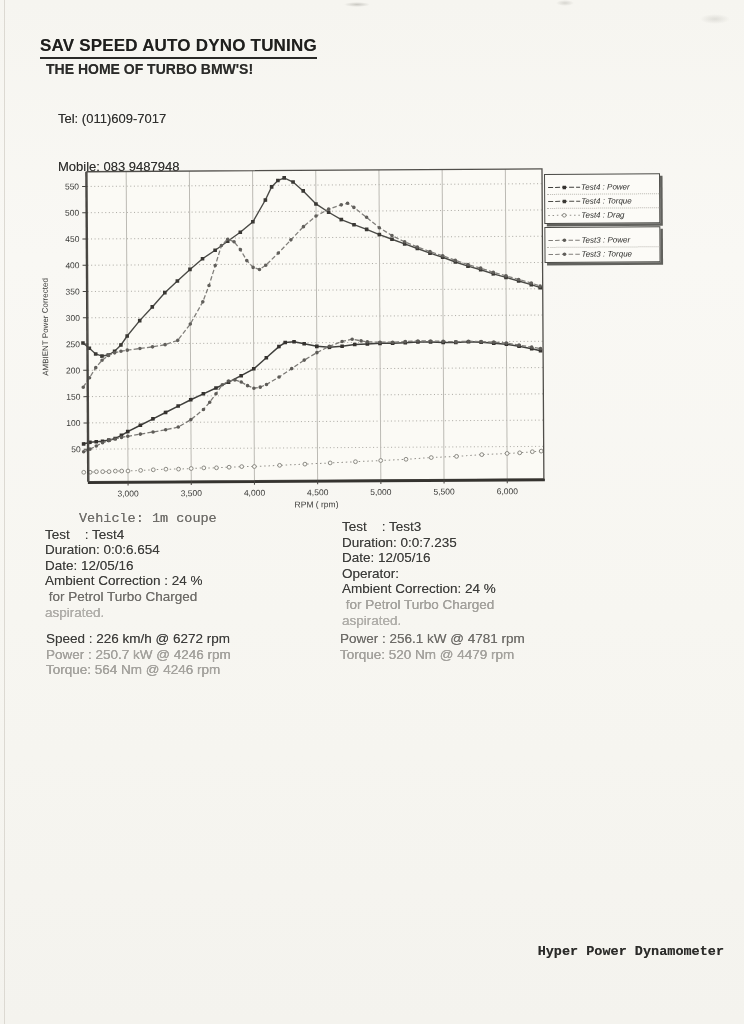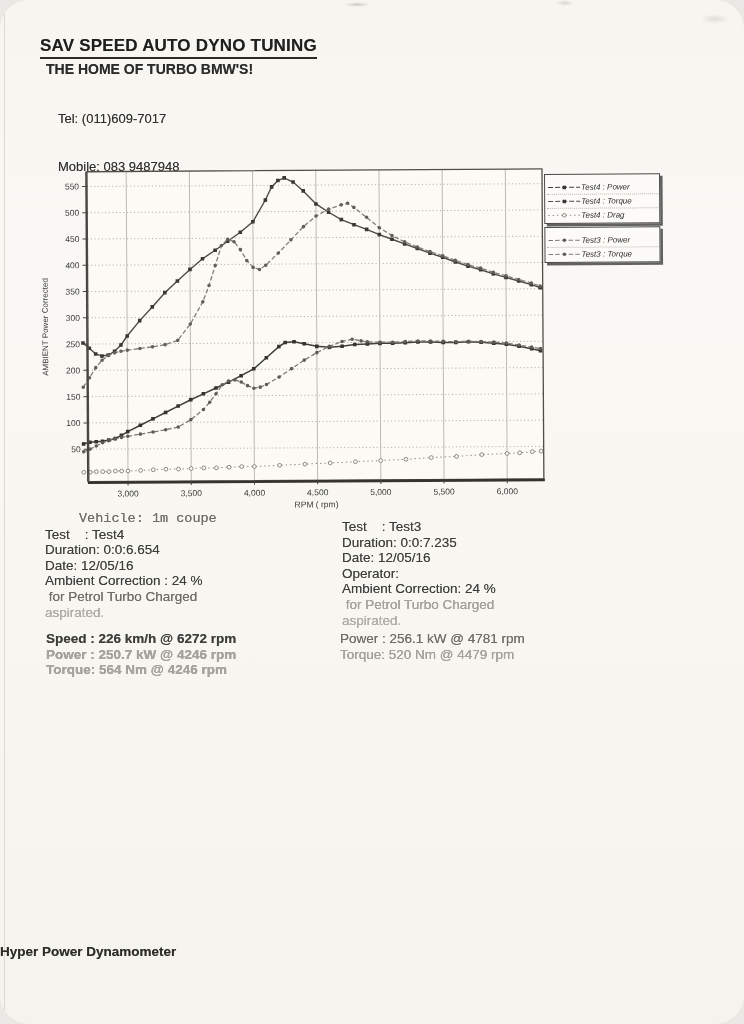--- a/index.html
+++ b/index.html
@@ -4,21 +4,20 @@
 <style>
   html,body{margin:0;padding:0;background:#e9e8e4;}
   .page{
     position:relative;
     width:744px;height:1024px;
     margin:0 auto;
     background:linear-gradient(180deg,#f6f5f0 0%,#f9f8f4 25%,#f7f6f1 60%,#f4f3ee 100%);
     overflow:hidden;
     font-family:"Liberation Sans", sans-serif;
     color:#3a3a38;
-    border-radius:29px;
   }
   .edge-line{position:absolute;left:4px;top:0;width:1px;height:1024px;background:#dcd9d2;}
   .speck{position:absolute;border-radius:50%;pointer-events:none;}
   .sp1{left:344px;top:2px;width:26px;height:5px;background:radial-gradient(closest-side,rgba(120,118,110,.35),rgba(120,118,110,0));}
   .sp2{left:700px;top:14px;width:30px;height:10px;background:radial-gradient(closest-side,rgba(140,138,130,.22),rgba(140,138,130,0));}
   .sp3{left:556px;top:0px;width:18px;height:6px;background:radial-gradient(closest-side,rgba(120,118,110,.25),rgba(120,118,110,0));}
 
   .scan{text-shadow:0 0 .45px rgba(40,40,38,.55);}
 
   
@@ -38,27 +37,27 @@
   #legend-box-1{left:509px;top:68px;}
   .legend-row{display:flex;align-items:center;height:13px;border-bottom:1px dotted #b9b7b0;}
   .legend-row:last-child{border-bottom:none;}
   .legend-row svg{flex:0 0 34px;}
   .legend-label{font-size:8px;color:#2c2c2a;white-space:pre;line-height:9px;}
 
   
   .tline{white-space:pre;font-size:13.5px;line-height:15.6px;}
   .tb-left{position:absolute;left:45px;top:511px;}
   .tb-right{position:absolute;left:342px;top:519px;}
-  .rb-left{position:absolute;left:46px;top:631px;font-weight:bold;}
+  .rb-left{position:absolute;left:46px;top:631px;}
   .rb-right{position:absolute;left:340px;top:631px;}
   .ink{color:#3c3c3a;} .semi{color:#6e6c68;} .faded{color:#a6a49f;} .ghost{color:#b5b3ae;}
   .indent{padding-left:34px;font-family:Liberation Mono, monospace;}
 
-  .footer{position:absolute;left:0;top:944px;width:724px;text-align:left;
-          font-size:13.5px;font-weight:bold;color:#2b2b29;}
+  .footer{position:absolute;left:0;top:944px;width:724px;text-align:right;
+          font-size:13.5px;font-weight:bold;color:#2b2b29;font-family:Liberation Mono, monospace;}
 </style>
 </head>
 <body>
 
 <div class="page">
   <div class="edge-line"></div>
   <div class="speck sp1"></div>
   <div class="speck sp2"></div>
   <div class="speck sp3"></div>
 

